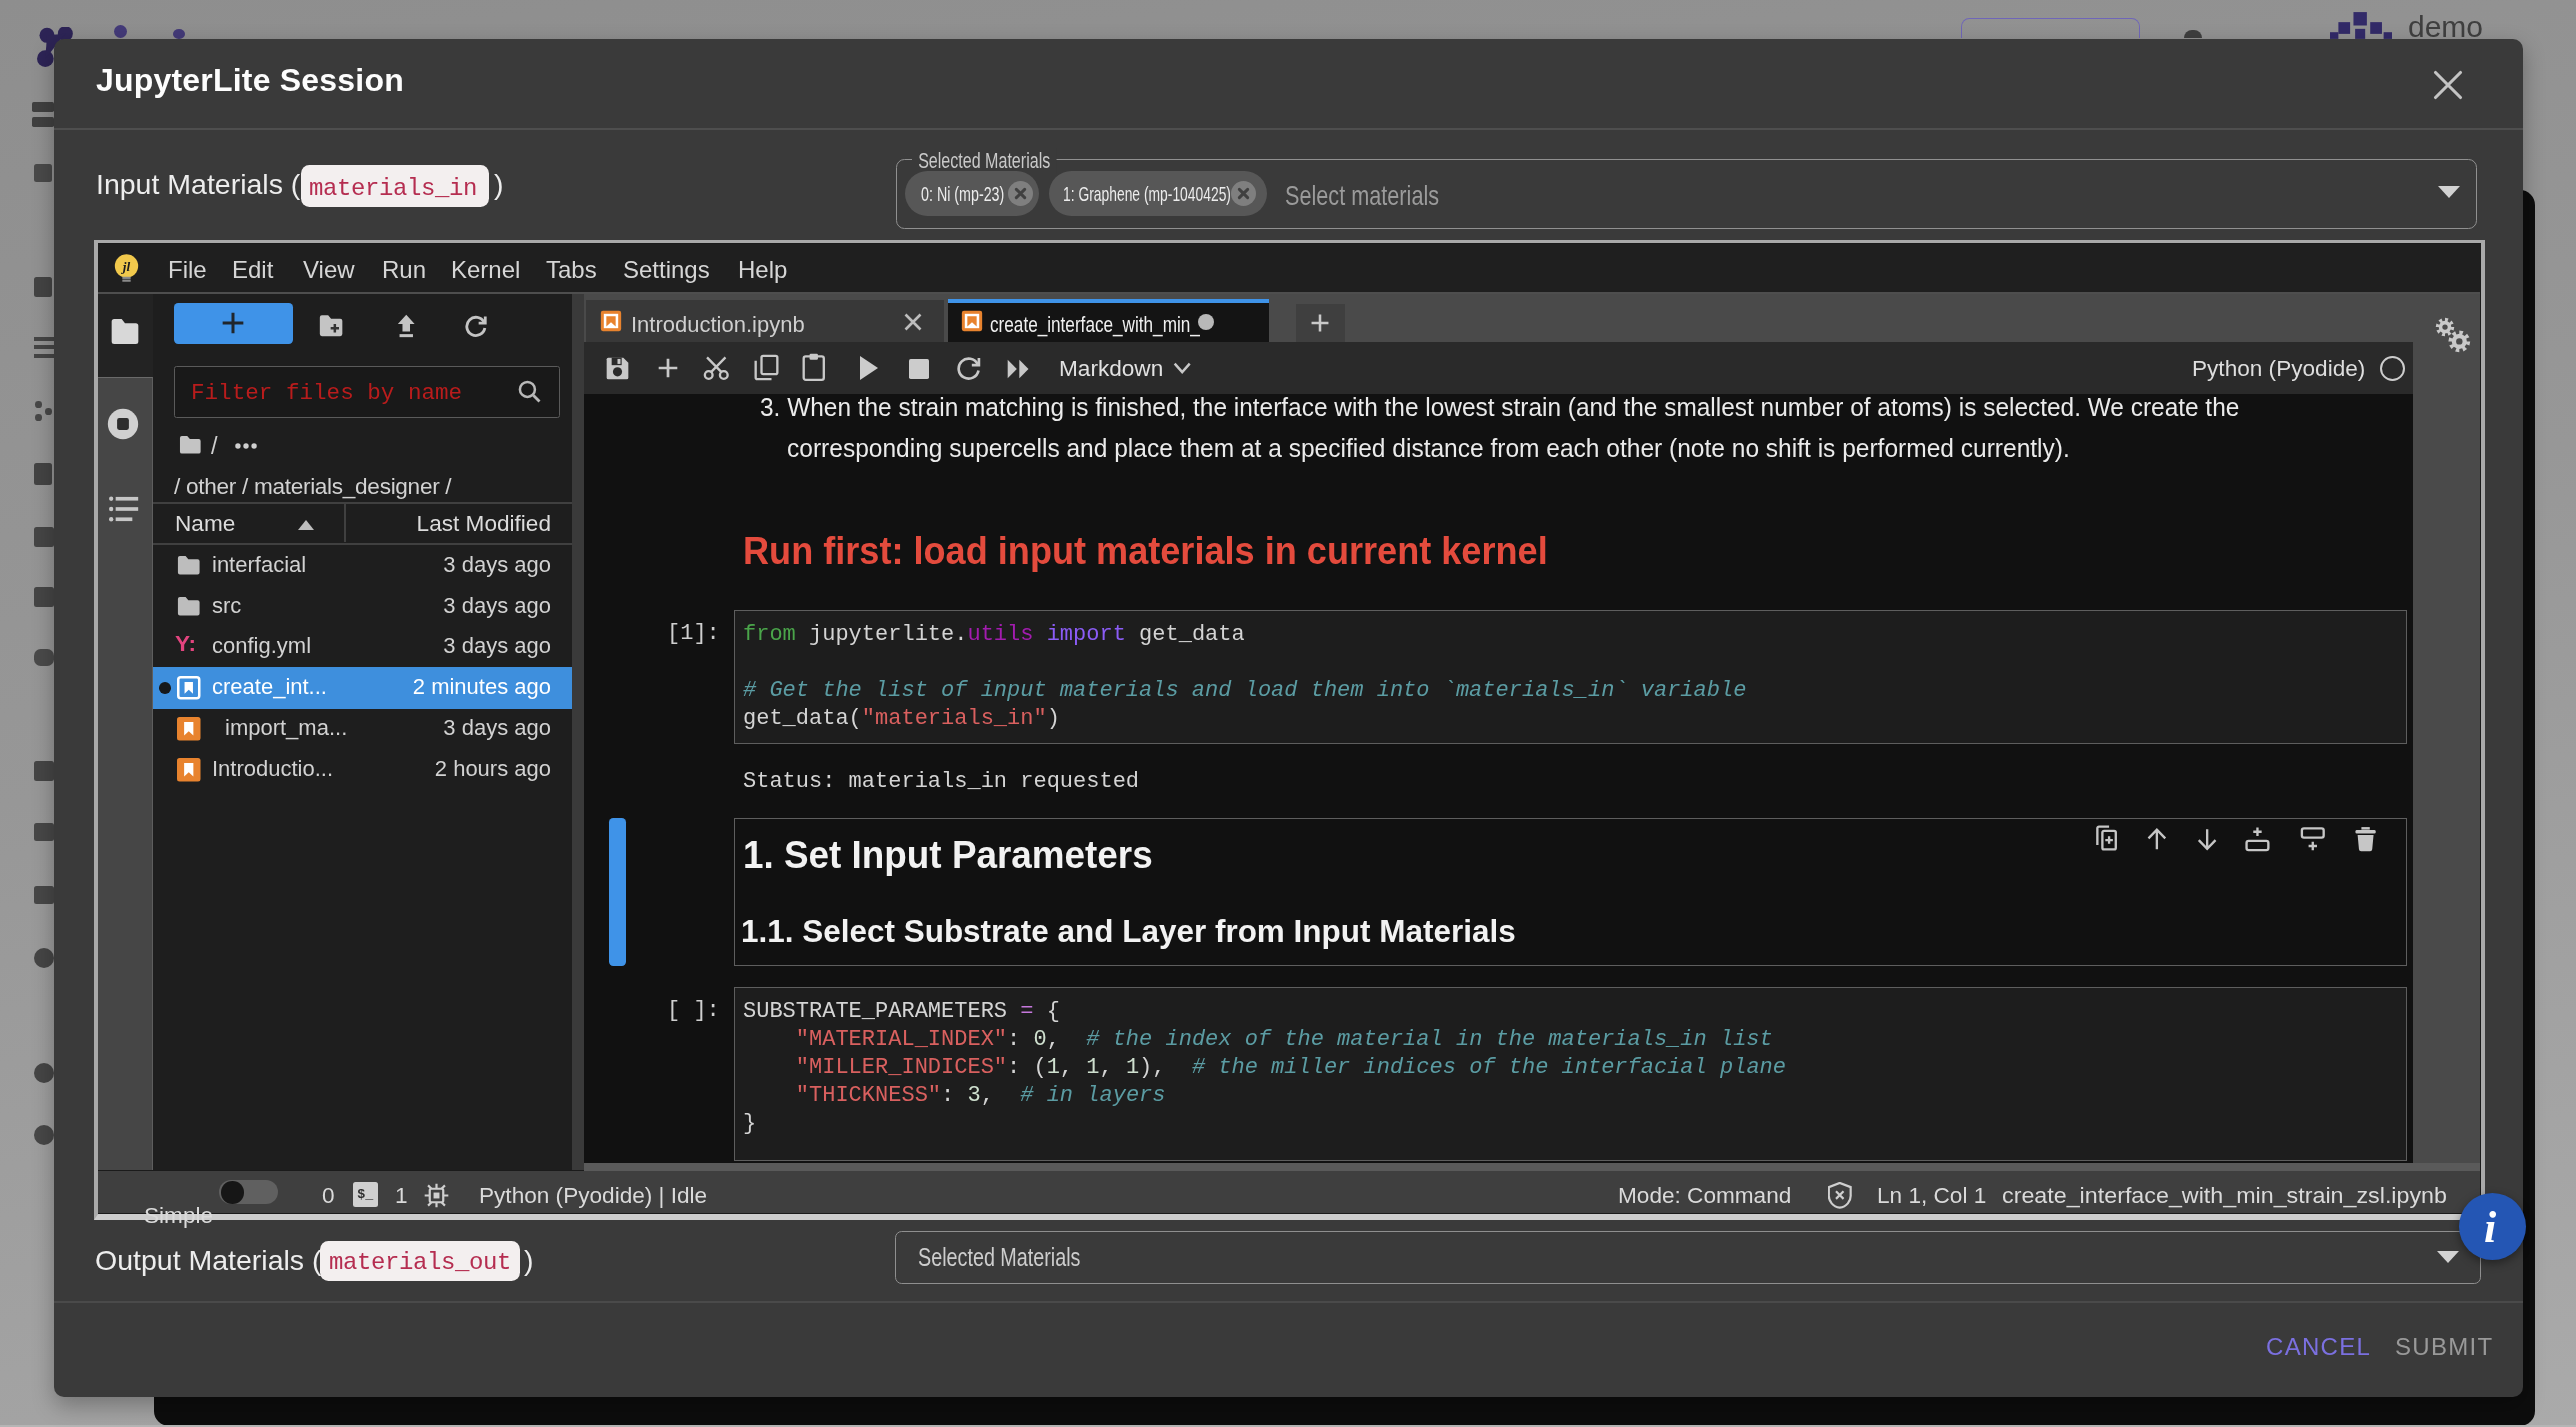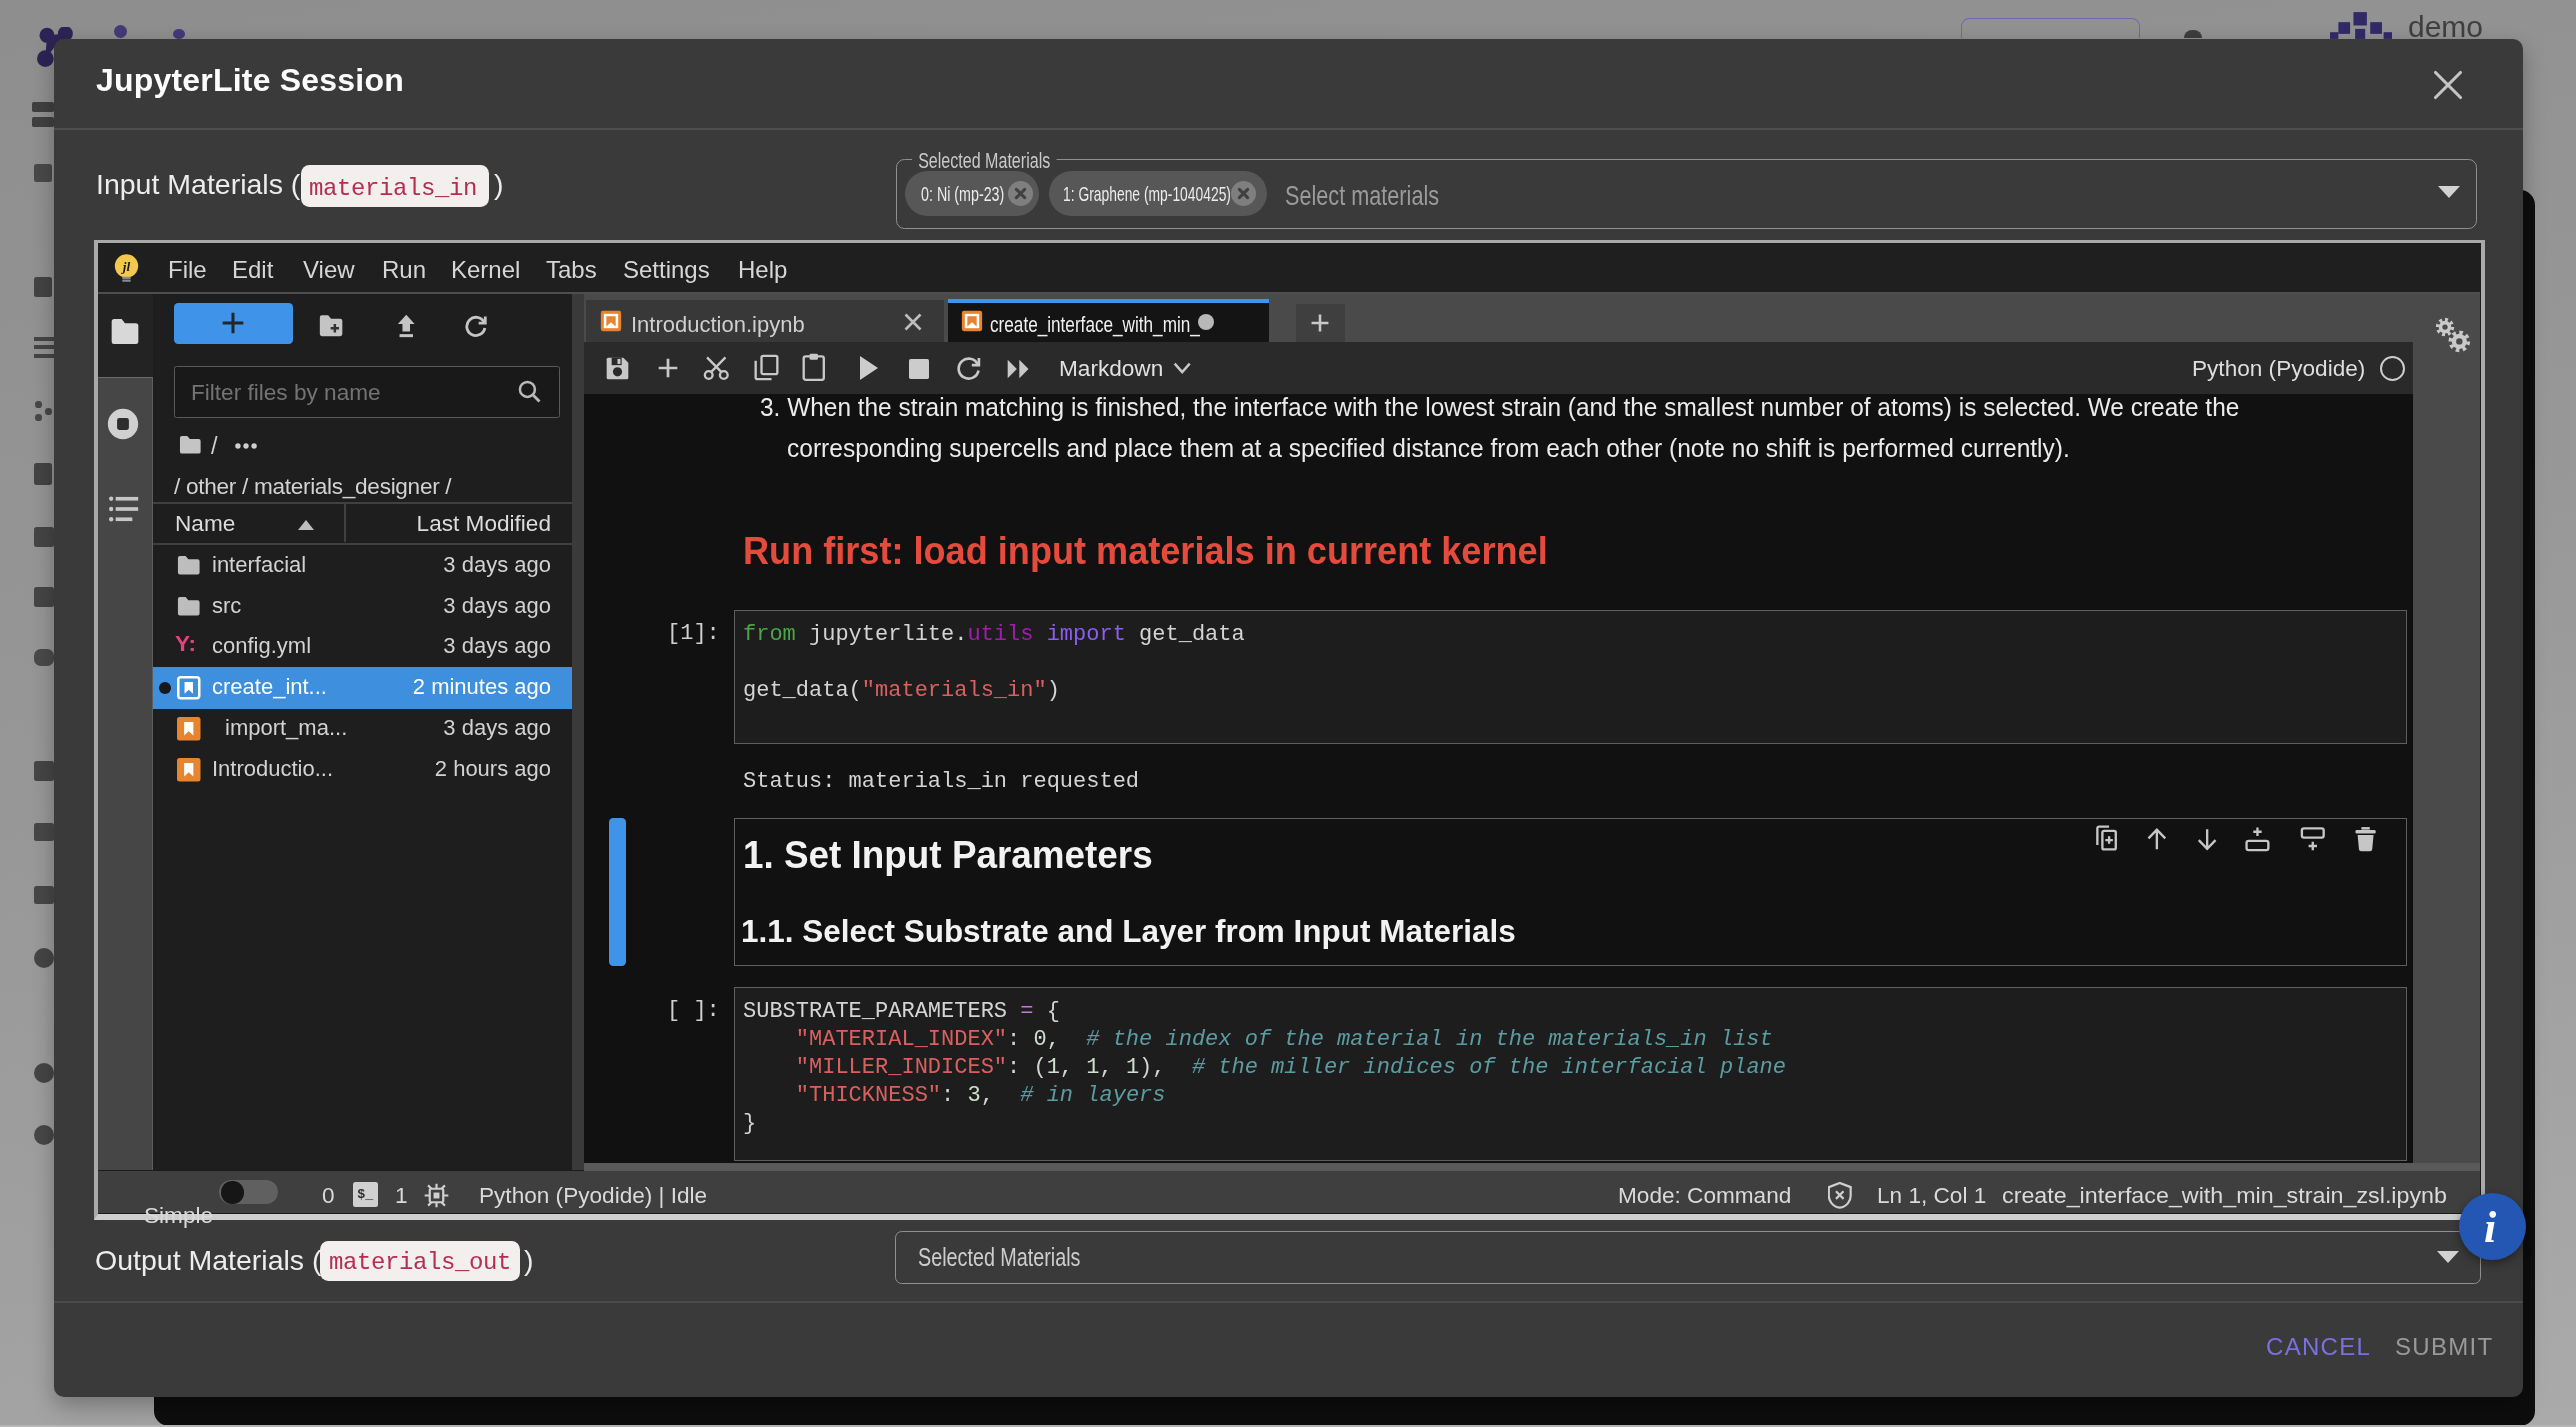--- a/index.html
+++ b/index.html
@@ -178,21 +178,21 @@
       </svg>
     </div>
   <div class="abs" style="left:464px;top:314px;width:23.5px;height:24px;">
       <svg width="23.5" height="24" viewBox="0 0 28 29">
         <path d="M24 10 A 11 11 0 1 0 25 17" stroke="#c4c4c4" stroke-width="3.4" fill="none"></path>
         <path d="M25.5 3 V11 H17.5" stroke="#c4c4c4" stroke-width="3.4" fill="none"></path>
       </svg>
     </div>
 
   <div class="abs" style="left:174px;top:366px;width:386px;height:52px;background:#191919;border:1.7px solid #5a5a5a;border-radius:2.5px;"></div>
-  <div class="abs" style="left:191px;top:380px;font-size:22.6px;color:#737373;">Filter files by name</div>
+  <div class="abs" style="left:191px;top:380px;font-size:22.6px;color:#b91c1c;font-family:Liberation Mono, monospace;">Filter files by name</div>
   <div class="abs" style="left:517px;top:379px;width:25px;height:25px;">
       <svg width="25" height="25" viewBox="0 0 30 30">
         <circle cx="12.5" cy="12.5" r="9" stroke="#b9b9b9" stroke-width="3" fill="none"></circle>
         <path d="M19.5 19.5 L27 27" stroke="#b9b9b9" stroke-width="3.4"></path>
       </svg>
     </div>
 
   <div class="abs" style="left:179px;top:435px;width:22.6px;height:19px;">
       <svg width="22.6" height="19" viewBox="0 0 27 23">
         <path d="M1 3.5 a2.3 2.3 0 0 1 2.3-2.3 h6.5 l3.2 3.7 h10.7 a2.3 2.3 0 0 1 2.3 2.3 v13 a2.3 2.3 0 0 1 -2.3 2.3 h-20.4 a2.3 2.3 0 0 1 -2.3-2.3 z" fill="#c4c4c4"></path>
@@ -355,20 +355,21 @@
 
   <div class="abs" style="left:760px;top:393px;font-size:25px;color:#ebebeb;white-space:nowrap;transform:scaleX(0.977);transform-origin:0 0;">3. When the strain matching is finished, the interface with the lowest strain (and the smallest number of atoms) is selected. We create the</div>
   <div class="abs" style="left:787px;top:434px;font-size:25px;color:#ebebeb;white-space:nowrap;transform:scaleX(0.981);transform-origin:0 0;">corresponding supercells and place them at a specified distance from each other (note no shift is performed currently).</div>
 
   <div class="abs" style="left:743px;top:529px;font-size:39px;font-weight:bold;color:#e44b3d;white-space:nowrap;transform:scaleX(0.926);transform-origin:0 0;">Run first: load input materials in current kernel</div>
 
   <div class="abs mono" style="left:667px;top:621px;font-size:22px;color:#cfcfcf;">[1]:</div>
   <div class="abs" style="left:734px;top:610px;width:1673px;height:134px;background:#1d1d1d;border:1.7px solid #5e5e5e;"></div>
   <div class="abs mono" style="left:743px;top:621px;font-size:22px;white-space:pre;color:#d4d4d4;line-height:28px;"><span style="color:#4aa54a;">from</span> jupyterlite.<span style="color:#a21caf;">utils</span> <span style="color:#8b5cf6;">import</span> get_data
 
+<span style="color:#5b9ca3;font-style:italic;"># Get the list of input materials and load them into `materials_in` variable</span>
 get_data(<span style="color:#d9605f;">"materials_in"</span>)</div>
 
   <div class="abs mono" style="left:743px;top:769px;font-size:22px;color:#d4d4d4;">Status: materials_in requested</div>
 
   <div class="abs" style="left:609px;top:818px;width:17px;height:148px;background:#3f93e8;border-radius:4.2px;"></div>
   <div class="abs" style="left:734px;top:818px;width:1673px;height:148px;border:1.7px solid #5e5e5e;"></div>
   <div class="abs" style="left:743px;top:834px;font-size:38px;font-weight:bold;color:#f2f2f2;white-space:nowrap;transform:scaleX(0.97);transform-origin:0 0;">1. Set Input Parameters</div>
   <div class="abs" style="left:741px;top:914px;font-size:31px;font-weight:bold;color:#f2f2f2;white-space:nowrap;transform:scaleX(1.015);transform-origin:0 0;">1.1. Select Substrate and Layer from Input Materials</div>
 
   <div id="celltools" class="abs" style="left:2094px;top:825px;width:285px;height:28.5px;">

